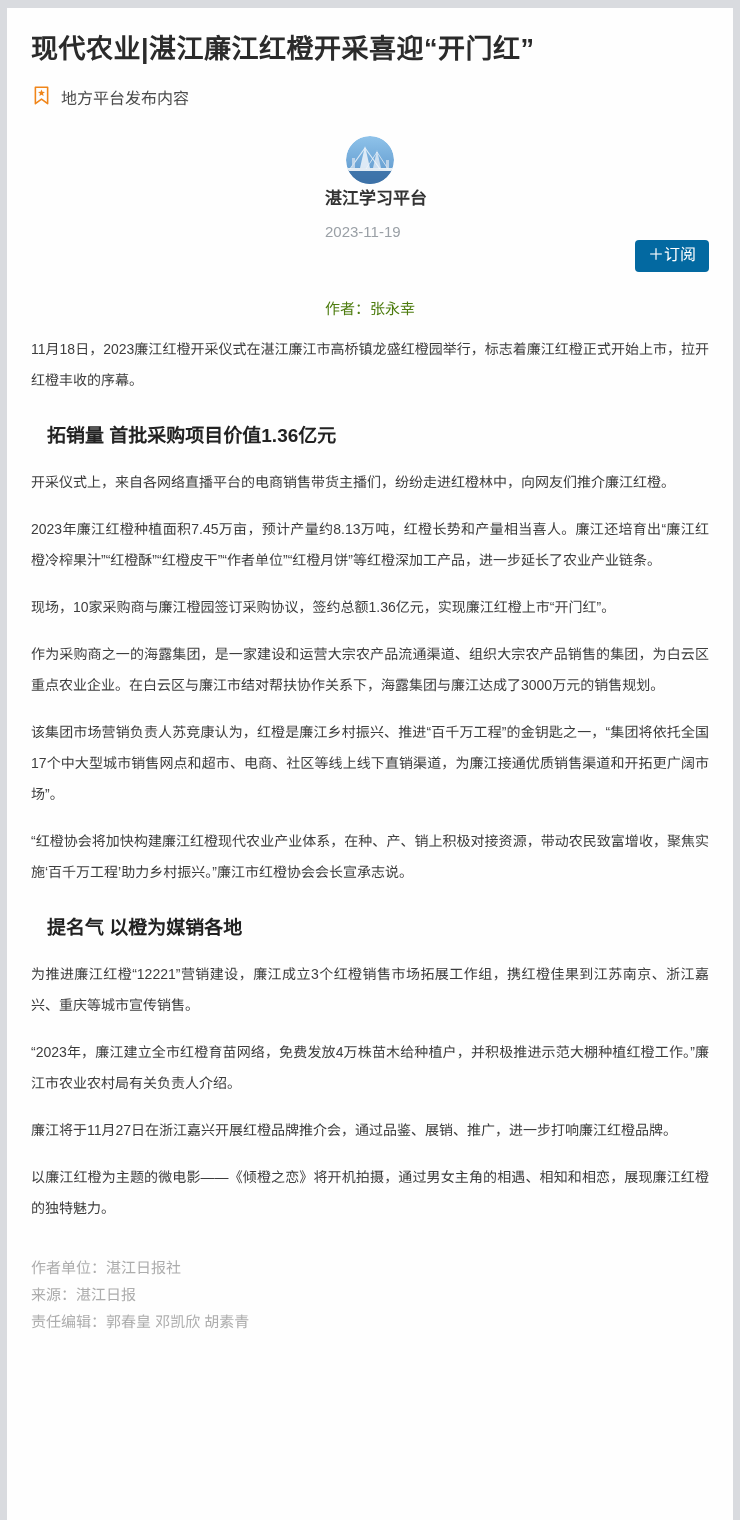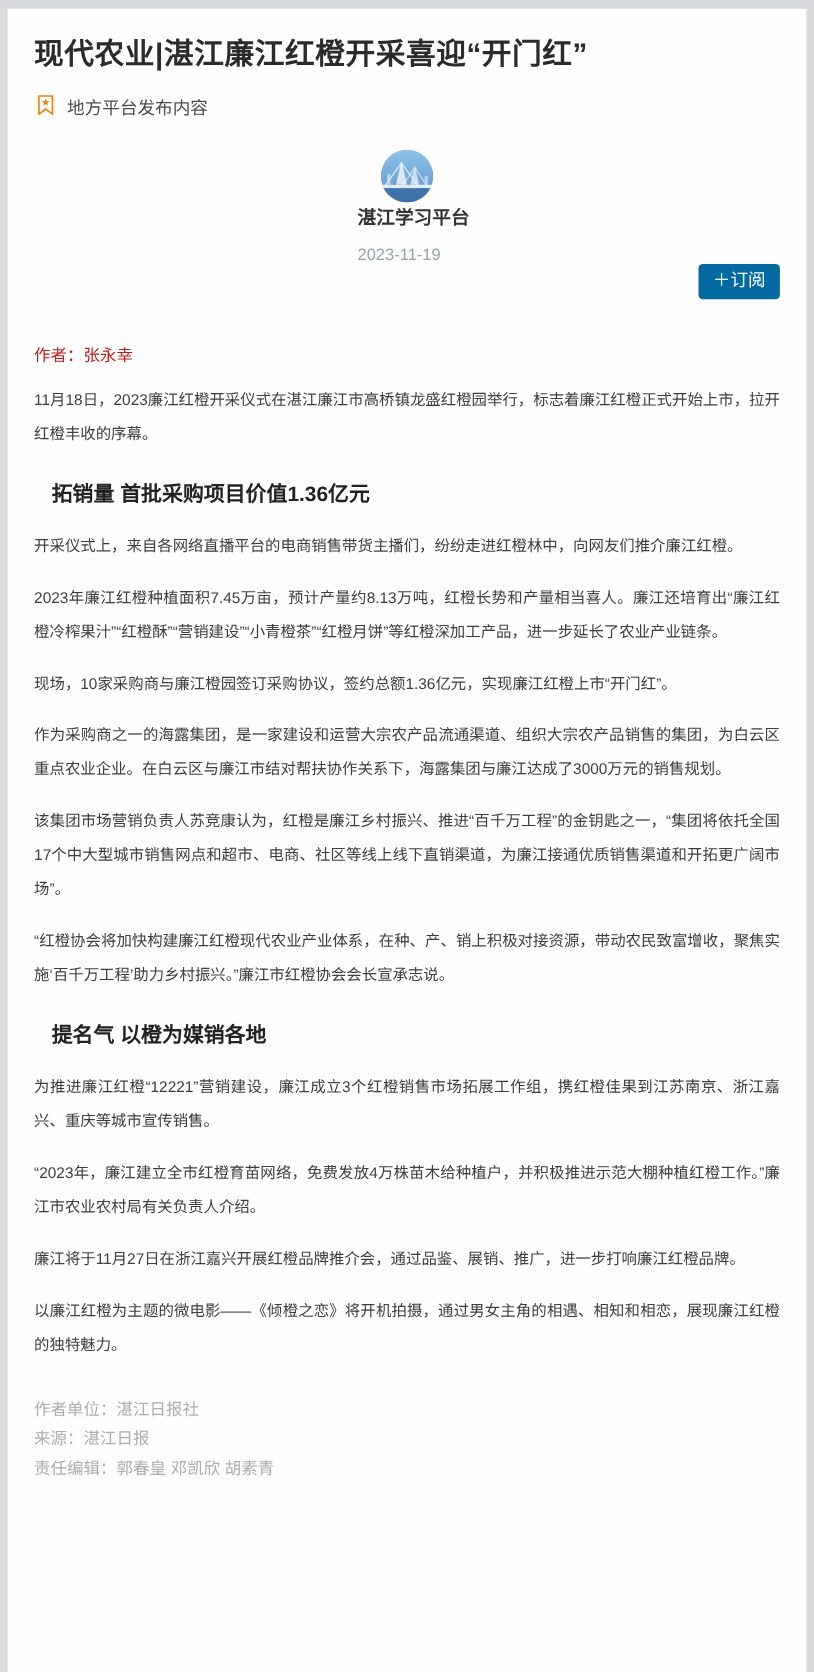--- a/index.html
+++ b/index.html
@@ -59,23 +59,24 @@
     border: none;
     border-radius: 4px;
     font-size: 16px;
     font-family: Liberation Mono, monospace;
     padding: 8px 13px;
     line-height: 1;
     cursor: pointer;
   }
 
   .author-line {
-    margin-top: 39px;
+    margin-top: 25px;
     font-size: 15px;
-    color: #b91c1c;
+    color: #4d7c0f;
+    text-align: center;
   }
 
   .article { margin-top: 8px; }
   .para {
     margin: 16px 0 0 0;
     font-size: 14px;
     line-height: 31px;
     color: #3d3d3d;
     text-align: justify;
   }
@@ -139,21 +140,21 @@
       </div>
       <button class="subscribe-btn">＋订阅</button>
     </div>
 
     <div class="author-line">作者：张永幸</div>
 
     <div class="article">
       <p class="para">11月18日，2023廉江红橙开采仪式在湛江廉江市高桥镇龙盛红橙园举行，标志着廉江红橙正式开始上市，拉开红橙丰收的序幕。</p>
       <p class="subhead">拓销量 首批采购项目价值1.36亿元</p>
       <p class="para">开采仪式上，来自各网络直播平台的电商销售带货主播们，纷纷走进红橙林中，向网友们推介廉江红橙。</p>
-      <p class="para">2023年廉江红橙种植面积7.45万亩，预计产量约8.13万吨，红橙长势和产量相当喜人。廉江还培育出“廉江红橙冷榨果汁”“红橙酥”“营销建设”“小青橙茶”“红橙月饼”等红橙深加工产品，进一步延长了农业产业链条。</p>
+      <p class="para">2023年廉江红橙种植面积7.45万亩，预计产量约8.13万吨，红橙长势和产量相当喜人。廉江还培育出“廉江红橙冷榨果汁”“红橙酥”“红橙皮干”“作者单位”“红橙月饼”等红橙深加工产品，进一步延长了农业产业链条。</p>
       <p class="para">现场，10家采购商与廉江橙园签订采购协议，签约总额1.36亿元，实现廉江红橙上市“开门红”。</p>
       <p class="para">作为采购商之一的海露集团，是一家建设和运营大宗农产品流通渠道、组织大宗农产品销售的集团，为白云区重点农业企业。在白云区与廉江市结对帮扶协作关系下，海露集团与廉江达成了3000万元的销售规划。</p>
       <p class="para">该集团市场营销负责人苏竞康认为，红橙是廉江乡村振兴、推进“百千万工程”的金钥匙之一，“集团将依托全国17个中大型城市销售网点和超市、电商、社区等线上线下直销渠道，为廉江接通优质销售渠道和开拓更广阔市场”。</p>
       <p class="para">“红橙协会将加快构建廉江红橙现代农业产业体系，在种、产、销上积极对接资源，带动农民致富增收，聚焦实施‘百千万工程’助力乡村振兴。”廉江市红橙协会会长宣承志说。</p>
       <p class="subhead">提名气 以橙为媒销各地</p>
       <p class="para">为推进廉江红橙“12221”营销建设，廉江成立3个红橙销售市场拓展工作组，携红橙佳果到江苏南京、浙江嘉兴、重庆等城市宣传销售。</p>
       <p class="para">“2023年，廉江建立全市红橙育苗网络，免费发放4万株苗木给种植户，并积极推进示范大棚种植红橙工作。”廉江市农业农村局有关负责人介绍。</p>
       <p class="para">廉江将于11月27日在浙江嘉兴开展红橙品牌推介会，通过品鉴、展销、推广，进一步打响廉江红橙品牌。</p>
       <p class="para">以廉江红橙为主题的微电影——《倾橙之恋》将开机拍摄，通过男女主角的相遇、相知和相恋，展现廉江红橙的独特魅力。</p>
     </div>

